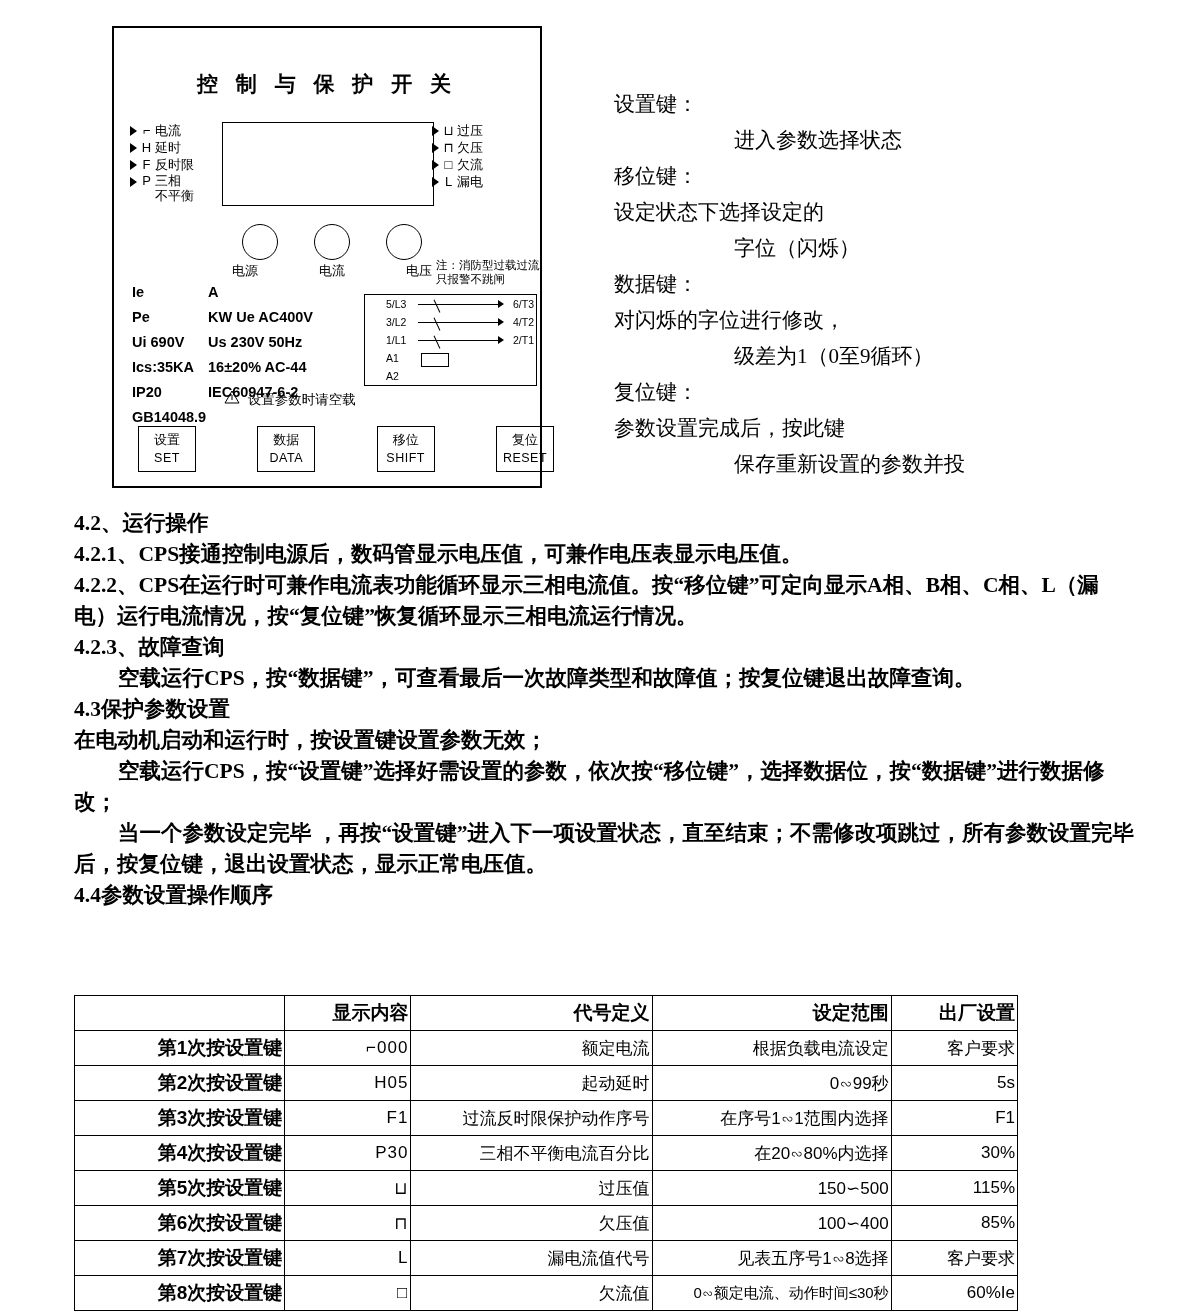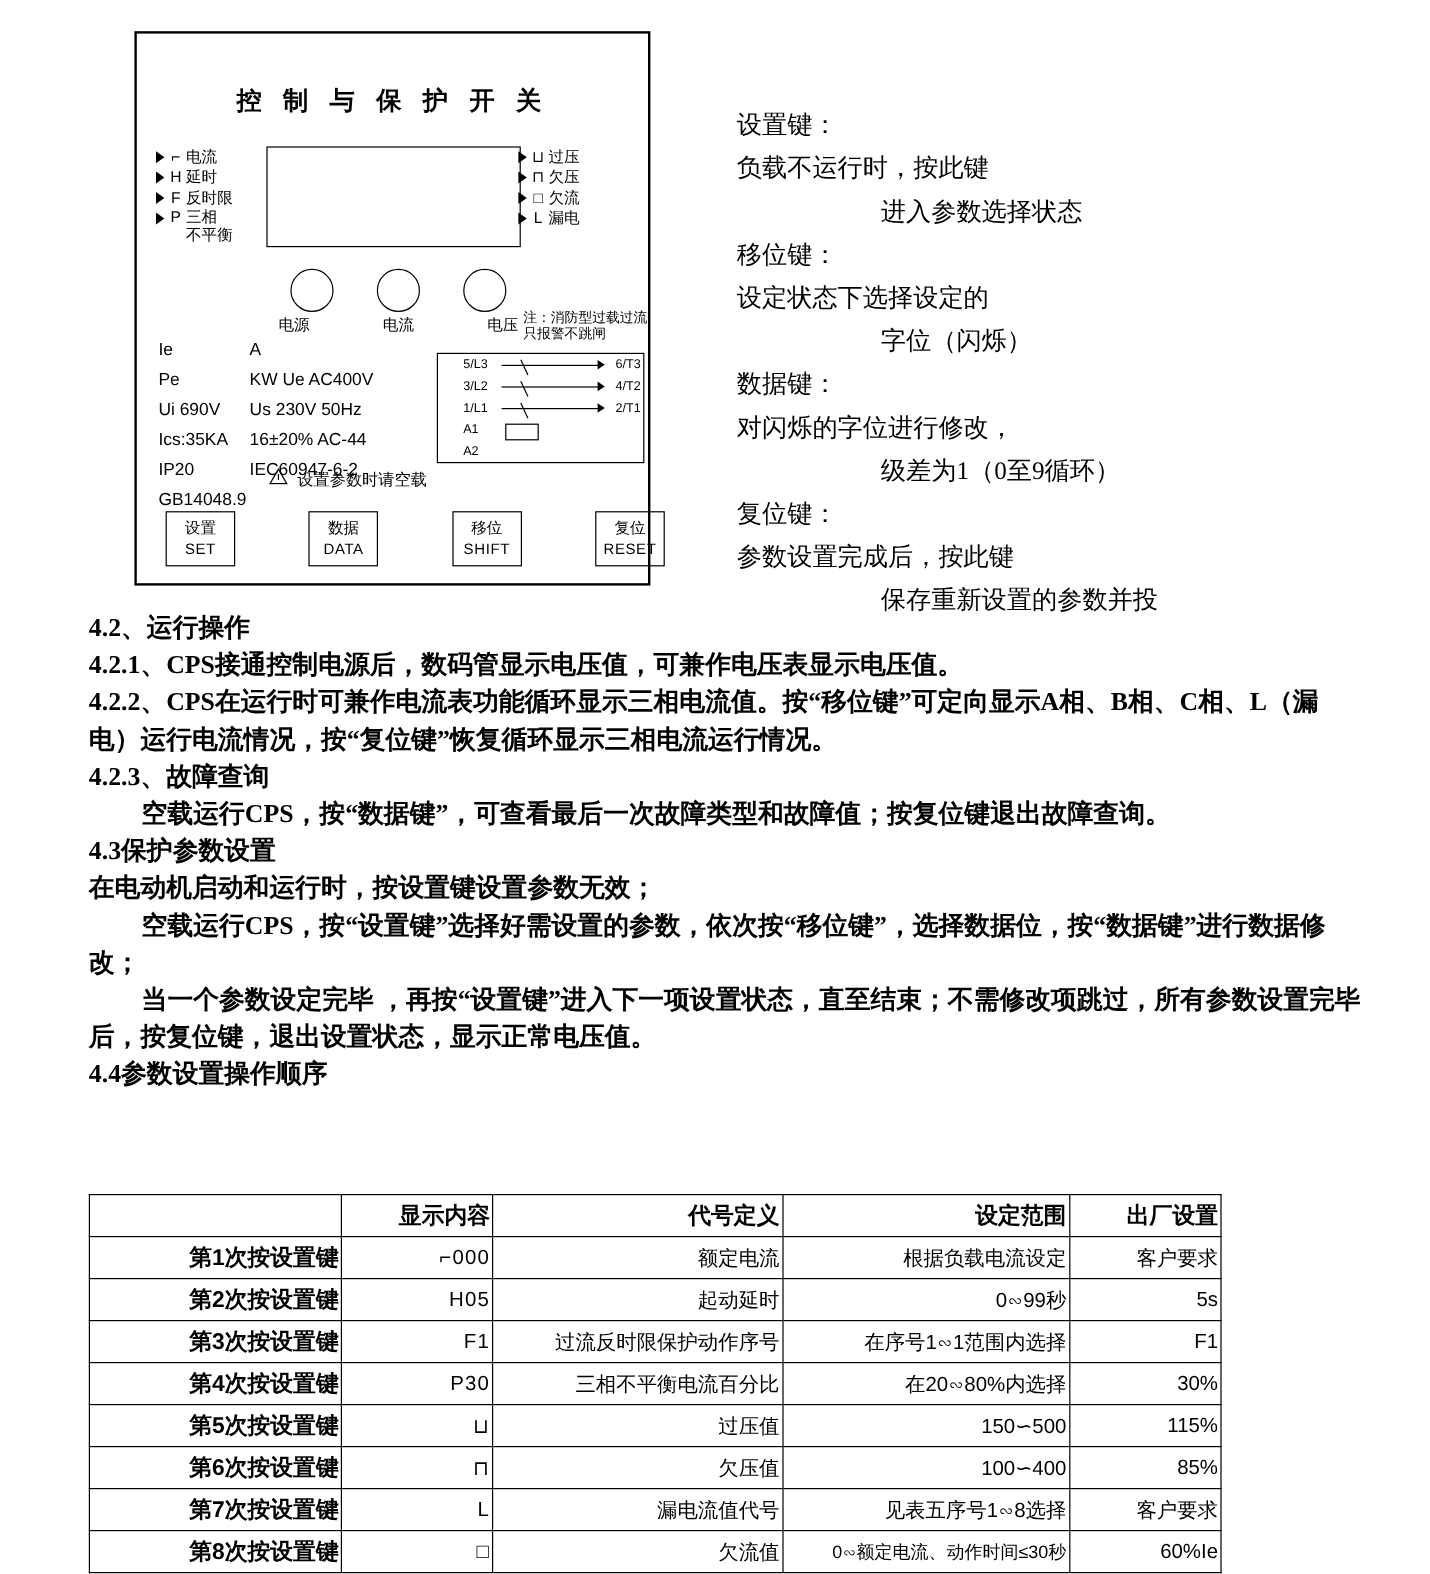--- a/index.html
+++ b/index.html
@@ -106,20 +106,21 @@
     font-family: "Liberation Sans", sans-serif;
   }
 
   .spec {
     position: absolute;
     left: 18px;
     top: 252px;
     font-size: 14.5px;
     line-height: 25px;
     font-family: "Liberation Sans", sans-serif;
+    font-weight: bold;
   }
   .spec .r1 { display: block; }
   .spec .c1 { display: inline-block; width: 76px; }
 
   .wiring {
     position: absolute;
     left: 250px;
     top: 266px;
     width: 152px;
     height: 90px;
@@ -417,21 +418,20 @@
       <div>复位</div>
       <div class="en">RESET</div>
     </div>
   </div>
 </div>
 
 <div class="keydesc">
   <div>
     <div class="kd-row">
       <span class="kd-name">设置键：</span>
-      <span class="kd-body">负载不运行时，按此键</span>
     </div>
     <div class="kd-indent">进入参数选择状态</div>
   </div>
   <div>
     <div class="kd-row">
       <span class="kd-name">移位键：</span>
       <span class="kd-body">设定状态下选择设定的</span>
     </div>
     <div class="kd-indent">字位（闪烁）</div>
   </div>

